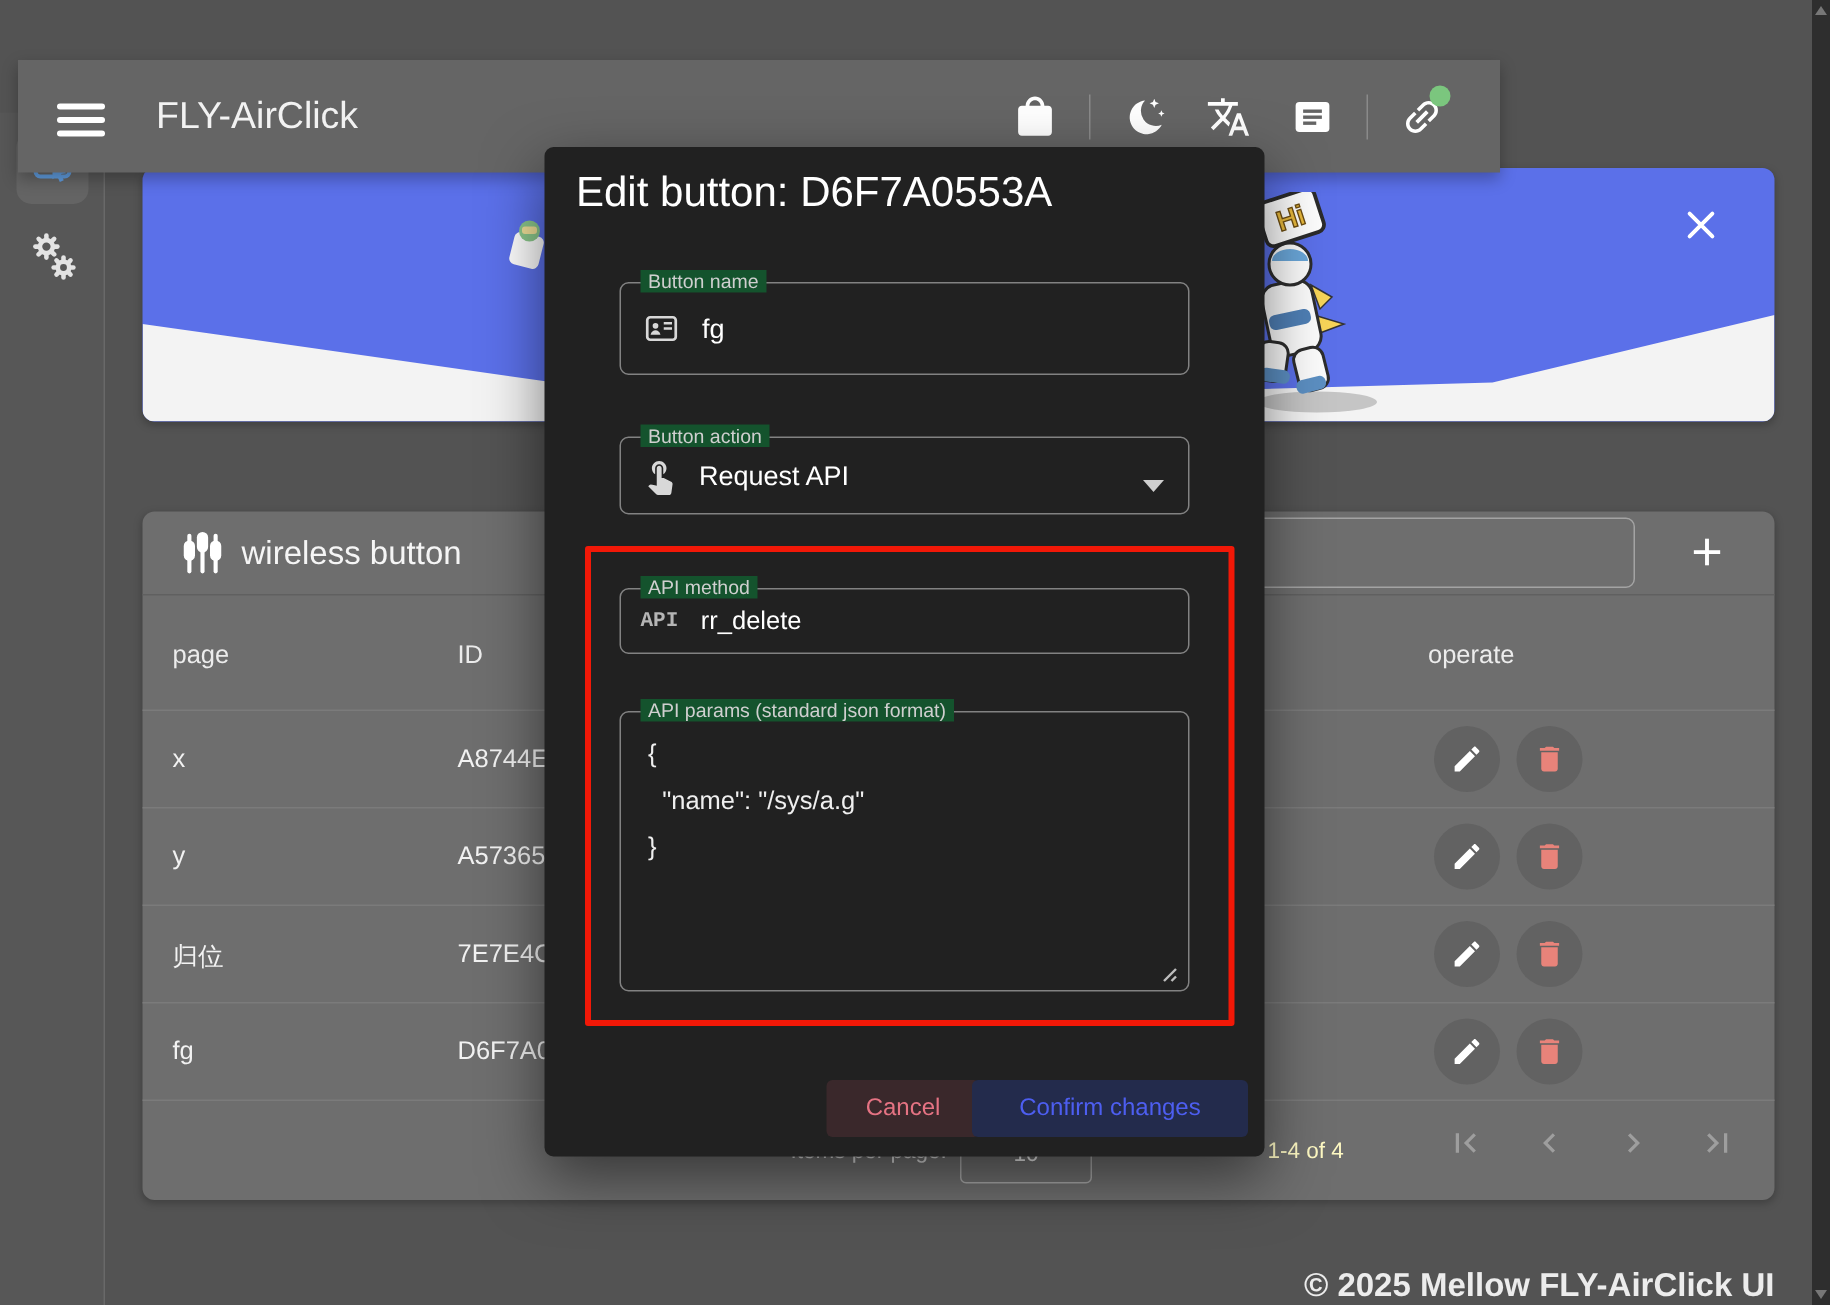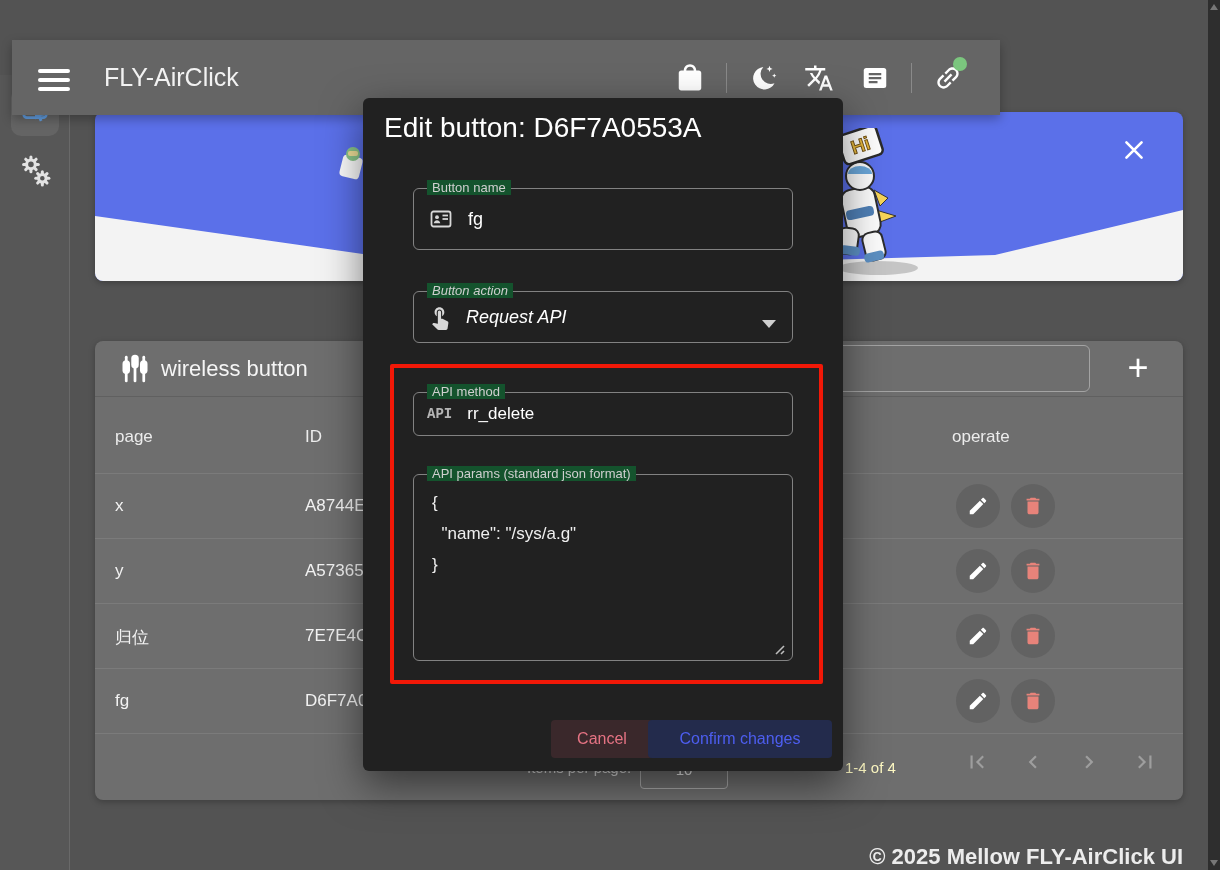--- a/index.html
+++ b/index.html
@@ -95,21 +95,21 @@
     position:absolute; left:50px; width:380px;
     border:1px solid #828282; border-radius:6px;
   }
   .field-label {
     position:absolute; top:-9px; left:13px; background:#14532d; padding:0 5px;
     font-size:13px; color:#cfcfcf; white-space:nowrap;
   }
   .field-row { display:flex; align-items:center; height:100%; padding-left:13px; }
   .field-value { color:#fff; font-size:18px; margin-left:13px; }
   .f-name { top:90px; height:62px; }
-  .f-action { top:193px; height:52px; cursor:pointer;font-style:italic; }
+  .f-action { top:193px; height:52px; cursor:pointer; }
   .f-method { top:294px; height:44px; }
   .f-params { top:376px; height:187px; }
   .caret-down {
     position:absolute; right:16px; top:28px; width:0; height:0;
     border-left:7px solid transparent; border-right:7px solid transparent; border-top:8px solid #cfcfcf;
   }
   .api-chip { font-family:"Liberation Mono","DejaVu Sans Mono",monospace; font-size:14px; font-weight:bold; color:#b5b5b5; letter-spacing:0; }
   .method-value { color:#fff; font-size:17px; margin-left:15px; }
   .params-textarea {
     position:absolute; left:6px; top:10px; width:366px; height:168px;

